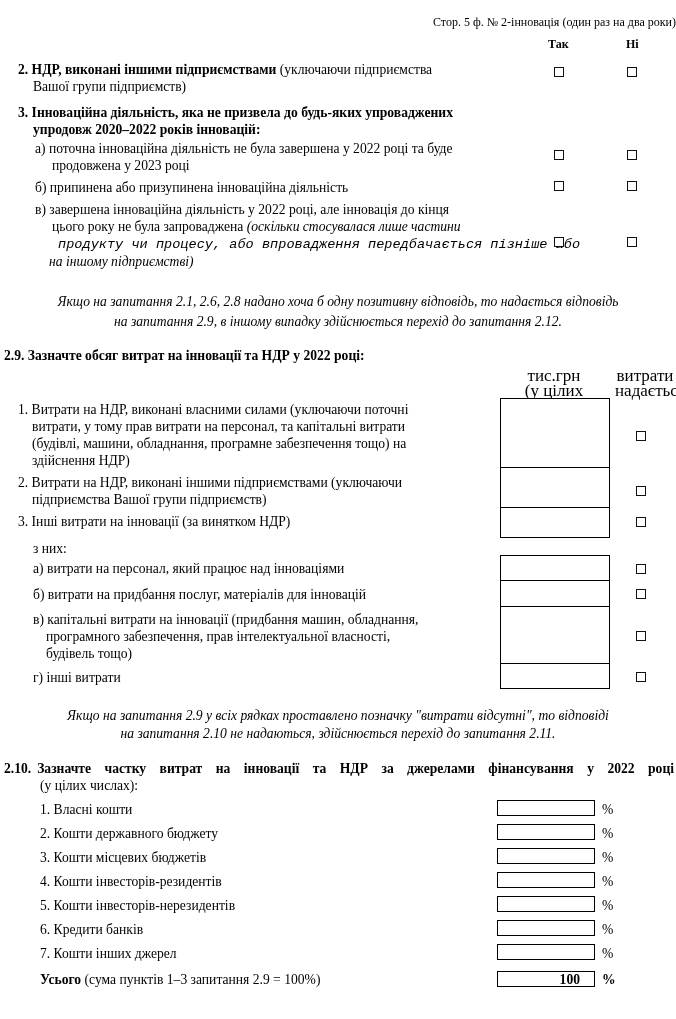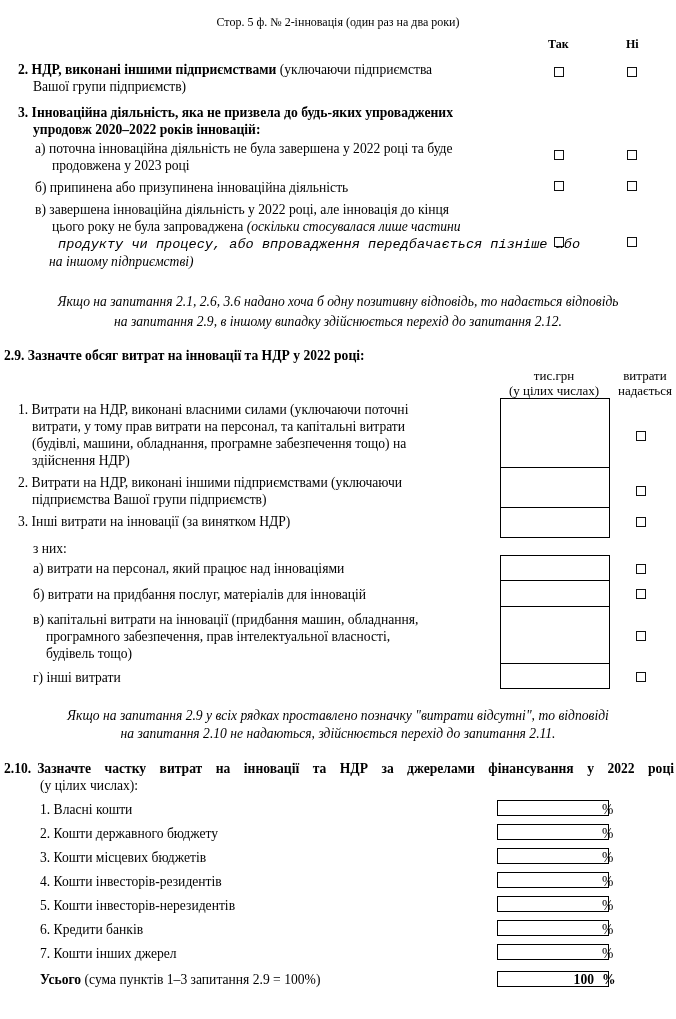--- a/index.html
+++ b/index.html
@@ -4,33 +4,33 @@
   <style>
     html, body { margin: 0; padding: 0; background: #ffffff; }
     body {
       width: 676px; height: 1019px; position: relative; overflow: hidden;
       font-family: "Liberation Serif", "DejaVu Serif", serif;
       color: #000; font-size: 13.6px; line-height: 17px;
     }
     .abs { position: absolute; }
     .b { font-weight: bold; }
     .i { font-style: italic; }
-    .hdr { left: 0; width: 676px; top: 14px; text-align: center; font-size: 12px; }
+    .hdr { left: 0; width: 676px; top: 14px; text-align: right; font-size: 12px; }
     .colhead { font-weight: bold; font-size: 12px; }
     .cb {
       position: absolute; width: 8px; height: 8px;
       border: 1.5px solid #111; background: #fff; box-sizing: content-box;
       cursor: pointer;
     }
     .note { left: 0; width: 676px; text-align: center; font-style: italic; }
     .box { position: absolute; border: 1.5px solid #000; background: #fff; box-sizing: border-box; }
-    .pbox { position: absolute; border: 1.3px solid #000; background: #fff; box-sizing: border-box; height: 16px; width: 112px; left: 497px; }
+    .pbox { position: absolute; border: 1.3px solid #000; background: #fff; box-sizing: border-box; height: 16px; width: 98px; left: 497px; }
     .pct { position: absolute; left: 602px; font-size: 13.6px; }
     .total-val { position: absolute; right: 14px; top: -1px; font-weight: bold; }
-    .small { font-size: 13px; text-align: center; line-height: 15px; }
+    .small { font-size: 17px; text-align: center; line-height: 15px; }
   </style>
 </head>
 <body>
 
 <div class="abs hdr">Стор. 5 ф. № 2-інновація (один раз на два роки)</div>
 
 <div class="abs colhead" style="left:548px; top:36px;">Так</div>
 <div class="abs colhead" style="left:626px; top:36px;">Ні</div>
 
 <div class="abs" style="left:18px; top:61px; width:520px;">
@@ -52,21 +52,21 @@
 <div class="cb" style="left:554px; top:181px;"></div>
 <div class="cb" style="left:627px; top:181px;"></div>
 
 <div class="abs" style="left:35px; top:201px;">в) завершена інноваційна діяльність у 2022 році, але інновація до кінця</div>
 <div class="abs" style="left:52px; top:218px;"><span>цього року не була запроваджена </span><span class="i">(оскільки стосувалася лише частини</span></div>
 <div class="abs i" style="left:58px; top:236px;font-family:Liberation Mono, monospace;">продукту чи процесу, або впровадження передбачається пізніше або</div>
 <div class="abs i" style="left:49px; top:253px;">на іншому підприємстві)</div>
 <div class="cb" style="left:554px; top:237px;"></div>
 <div class="cb" style="left:627px; top:237px;"></div>
 
-<div class="abs note" style="top:293px;">Якщо на запитання 2.1, 2.6, 3.6 надано хоча б одну позитивну відповідь, то надається відповідь</div>
+<div class="abs note" style="top:293px;">Якщо на запитання 2.1, 2.6, 2.8 надано хоча б одну позитивну відповідь, то надається відповідь</div>
 <div class="abs note" style="top:313px;">на запитання 2.9, в іншому випадку здійснюється перехід до запитання 2.12.</div>
 
 <div class="abs b" style="left:4px; top:347px;">2.9. Зазначте обсяг витрат на інновації та НДР у 2022 році:</div>
 <div class="abs small" style="left:498px; top:368px; width:112px;">
   <div>тис.грн</div>
   <div>(у цілих числах)</div>
 </div>
 <div class="abs small" style="left:615px; top:368px; width:60px;">
   <div>витрати</div>
   <div>надається</div>

